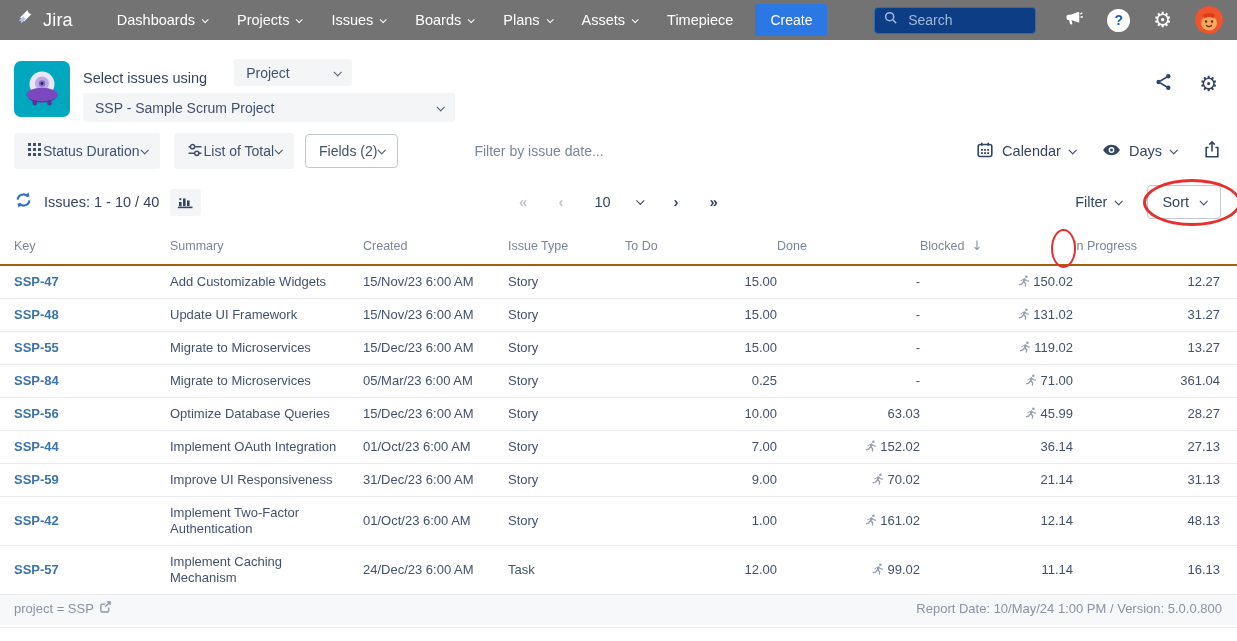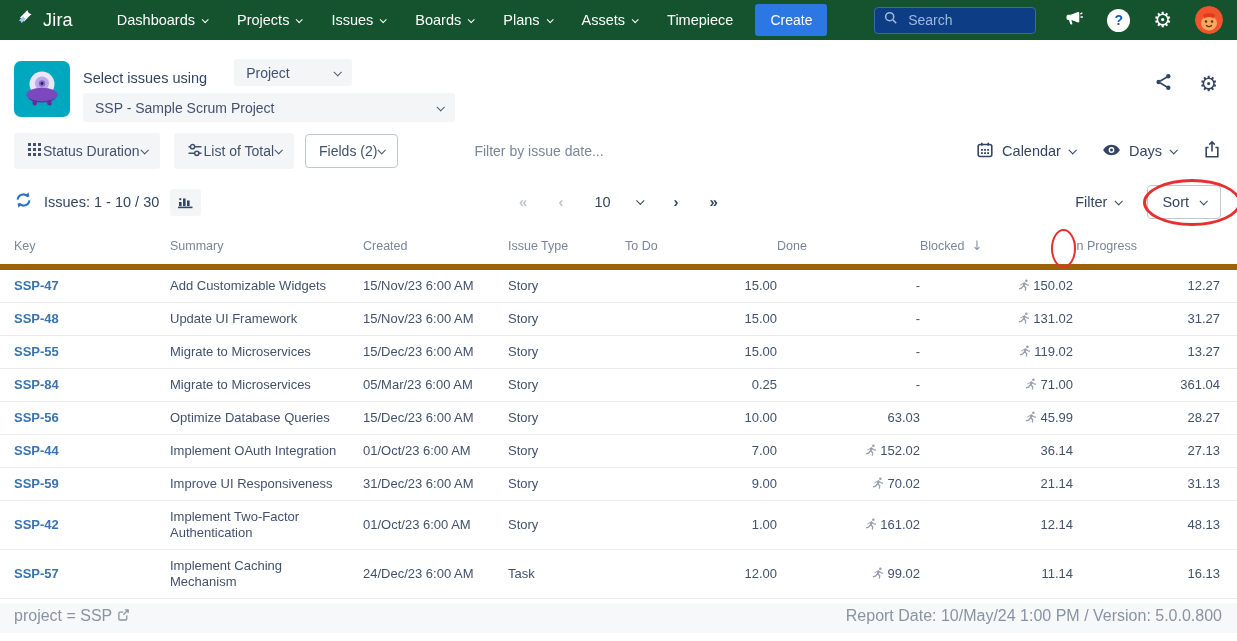--- a/index.html
+++ b/index.html
@@ -1,21 +1,21 @@
 <!DOCTYPE html>
 <html><head>
 <meta charset="utf-8">
 <style>
   * { box-sizing: border-box; }
   html,body { margin:0; padding:0; }
   body { font-family:"Liberation Sans", sans-serif; background:#fff; }
   .page { position:relative; width:1237px; height:641px; background:#fff; overflow:hidden; }
 
   
-  .topnav { height:40px; background:#14532d; display:flex; align-items:center; padding:0 14px 0 16px; color:#fff; }
+  .topnav { height:40px; background:#737373; display:flex; align-items:center; padding:0 14px 0 16px; color:#fff; }
   .brand { display:flex; align-items:center; gap:6px; margin-right:44px; cursor:pointer; }
   .brand-text { font-size:18px; font-weight:500; letter-spacing:.2px; }
   .navlinks { display:flex; align-items:center; gap:30px; font-size:14.5px; }
   .navitem { display:flex; align-items:center; gap:7px; cursor:pointer; white-space:nowrap; }
   .chev { width:6px; height:6px; border-right:1.8px solid currentColor; border-bottom:1.8px solid currentColor; transform:rotate(45deg) translateY(-1px); display:inline-block; }
   .chev.sm { width:5px; height:5px; }
   .create-btn { background:#2B78E4; color:#fff; border:none; border-radius:3px; padding:8px 15px; font-size:14px; margin-left:22px; cursor:pointer; font-family:inherit; }
   .nav-right { margin-left:auto; display:flex; align-items:center; gap:23px; }
   .search-box { display:flex; align-items:center; gap:8px; background:#0D3D85; border:1px solid #3A68A9; border-radius:4px; height:27px; width:162px; padding:0 9px; margin-right:4px; }
   .search-box input { background:transparent; border:none; outline:none; color:#CFE0F5; font-size:14px; width:110px; font-family:inherit; }
@@ -57,32 +57,32 @@
   .chart-btn { background:#F4F5F7; border-radius:3px; width:31px; height:27px; display:flex; align-items:center; justify-content:center; cursor:pointer; border:none; }
   .pagination { position:absolute; left:50%; top:50%; transform:translate(-50%,-50%); display:flex; align-items:center; gap:31px; font-size:15px; }
   .pg-btn { cursor:pointer; font-weight:600; color:#344563; user-select:none; }
   .pg-btn.disabled { color:#C1C7D0; cursor:default; }
   .pg-size { display:flex; align-items:center; gap:26px; color:#344563; font-size:14.5px; cursor:pointer; }
   .ib-right { margin-left:auto; display:flex; align-items:center; gap:26px; }
   .sort-btn { border:1px solid #C1C7D0; border-radius:4px; background:#fff; display:flex; align-items:center; gap:11px; padding:8px 14px; font-size:14.5px; color:#344563; cursor:pointer; font-family:inherit; }
 
   
   table.issues { border-collapse:collapse; width:1237px; table-layout:fixed; }
-  thead th { font-size:12.5px; color:#7A869A; font-weight:400; text-align:left; padding:8px 0 11px 14px; border-bottom:6px solid #a16207; }
+  thead th { font-size:12.5px; color:#7A869A; font-weight:400; text-align:left; padding:8px 0 11px 14px; border-bottom:2px solid #a16207; }
   thead th.num { padding-left:0; }
   tbody td { font-size:13px; color:#42526E; padding:8px 0 8px 14px; border-bottom:1px solid #EBECF0; vertical-align:middle; line-height:16px; }
   tbody td.num { text-align:right; padding-left:0; }
   th.last, td.last { padding-right:17px; }
   a.issue-key { color:#3B73AF; font-weight:700; text-decoration:none; cursor:pointer; }
   .sort-arrow { color:#8993A4; font-family:"DejaVu Sans", sans-serif; font-size:13px; margin-left:7px; }
   .runner-slot { display:inline-block; margin-right:2px; }
   .runner-slot svg { vertical-align:-2px; }
 
   
-  .footer { position:absolute; bottom:8px; left:0; right:0; height:30px; background:#F7F8F9; display:flex; align-items:center; justify-content:space-between; padding:0 15px 4px 14px; font-size:16px; color:#8993A4; }
+  .footer { position:absolute; bottom:16px; left:0; right:0; height:30px; background:#F7F8F9; display:flex; align-items:center; justify-content:space-between; padding:0 15px 4px 14px; font-size:13px; color:#8993A4; }
   .footer-left { display:flex; align-items:center; gap:5px; }
 
   
   .red-ellipse { position:absolute; border:3px solid #E63030; border-radius:50%; pointer-events:none; }
   .red-ellipse.sort { left:1143px; top:179px; width:98px; height:47px; }
   .red-ellipse.blocked { left:1051px; top:229px; width:25px; height:39px; border-width:2.5px; }
 </style>
 </head>
 <body>
 
@@ -287,21 +287,21 @@
       <span>
         <svg width="19" height="18" viewBox="0 0 18 17">
           <g fill="none" stroke="#2E71C9" stroke-width="2">
             <path d="M3.4 8.2a5.6 5.6 0 0 1 9.9-2.9"></path>
             <path d="M14.6 8.8a5.6 5.6 0 0 1-9.9 2.9"></path>
           </g>
           <path d="M13.8 1.2l.8 4.3-4.2-.9z" fill="#2E71C9"></path>
           <path d="M4.2 15.8l-.8-4.3 4.2.9z" fill="#2E71C9"></path>
         </svg>
       </span>
-      <span class="issues-count">Issues: 1 - 10 / 30</span>
+      <span class="issues-count">Issues: 1 - 10 / 40</span>
       <button class="chart-btn">
         <span>
           <svg width="17" height="16" viewBox="0 0 17 16">
             <g fill="#344563">
               <rect x="2" y="9" width="2.6" height="4"></rect>
               <rect x="6" y="5.5" width="2.6" height="7.5"></rect>
               <rect x="10" y="7.5" width="2.6" height="5.5"></rect>
               <rect x="14" y="3.5" width="2.6" height="9.5" display="none"></rect>
               <rect x="1" y="13.6" width="14.5" height="1.6"></rect>
             </g>

